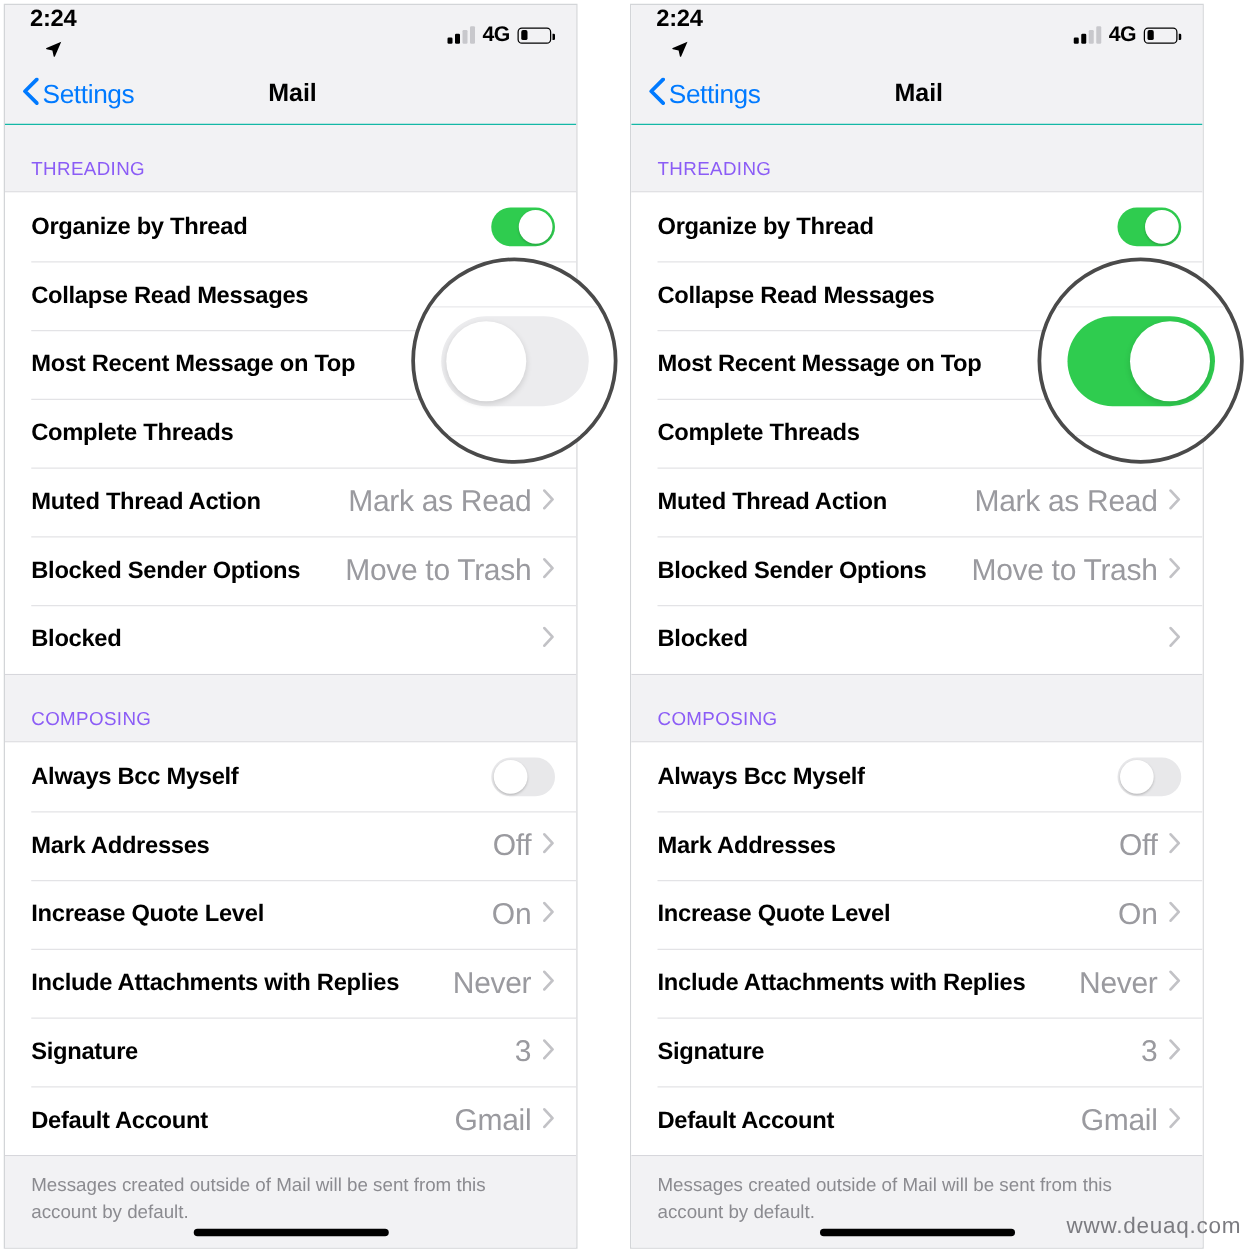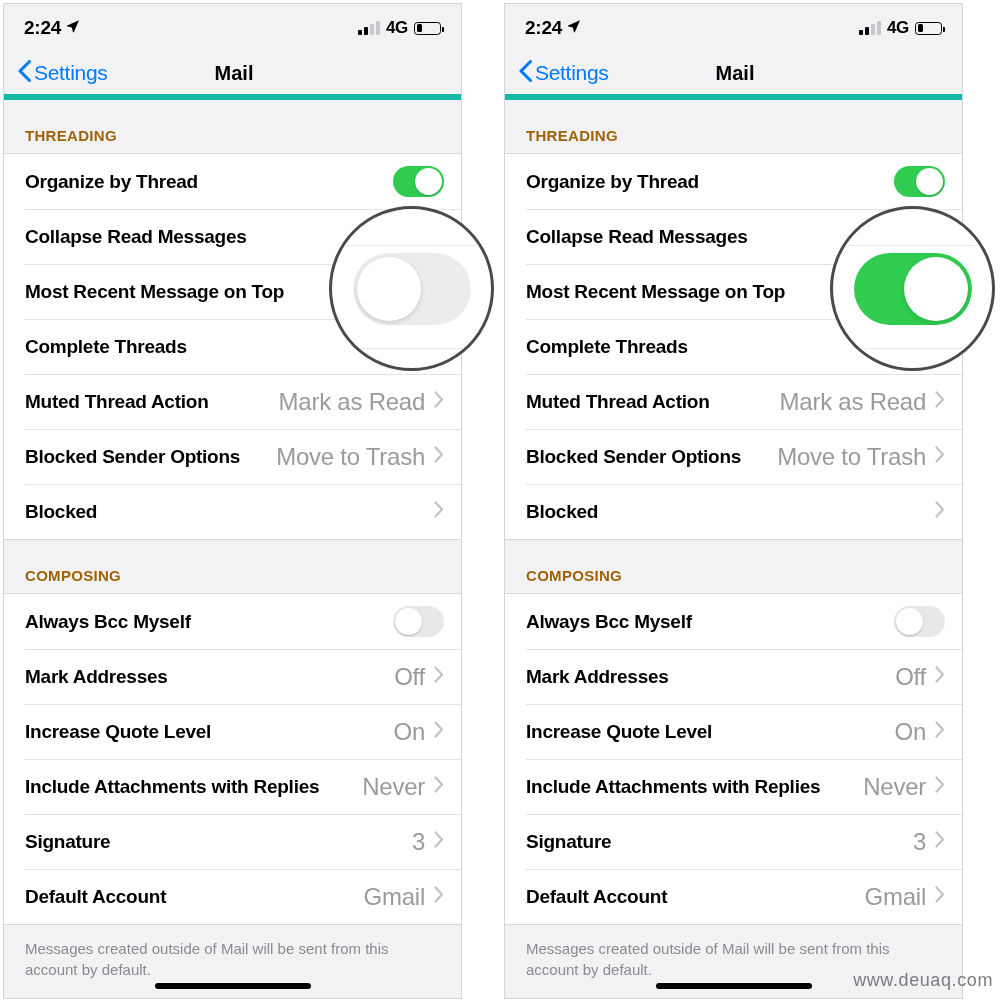--- a/index.html
+++ b/index.html
@@ -26,21 +26,21 @@
   
   .statusbar {
     position:relative;
     height:48px;
     background:#f2f2f4;
     display:flex;
     align-items:center;
     justify-content:space-between;
     padding:0 20px 0 20px;
   }
-  .sb-left { display:flex; align-items:center; gap:5px; }
+  .sb-left { display:flex; align-items:center; gap:5px;flex-direction:column; }
   .sb-time {
     font-size:19px;
     font-weight:bold;
     color:#000;
     letter-spacing:-0.2px;
   }
   .loc-arrow { display:block; }
   .sb-right { display:flex; align-items:center; gap:6px; }
   .signal { display:flex; align-items:flex-end; gap:2px; height:13px; }
   .signal i { display:block; width:4px; background:#c8c8cc; border-radius:1px; }
@@ -52,21 +52,21 @@
   .carrier { font-size:17px; font-weight:bold; color:#000; letter-spacing:-0.3px; }
   .battery { position:relative; width:27px; height:13px; border:1.6px solid #000; border-radius:3.5px; }
   .battery .lvl { position:absolute; left:1.5px; top:1.5px; bottom:1.5px; background:#000; border-radius:1.5px; }
   .battery .cap { position:absolute; right:-4px; top:4px; width:2px; height:5px; background:#000; border-radius:0 1px 1px 0; }
 
   
   .navbar {
     position:relative;
     height:48px;
     background:#f2f2f4;
-    border-bottom:6px solid #14b8a6;
+    border-bottom:1px solid #14b8a6;
     display:flex;
     align-items:center;
   }
   .nav-back {
     display:flex; align-items:center; gap:3px;
     padding-left:14px;
     color:#007aff;
     font-size:21px;
     letter-spacing:-0.3px;
     cursor:pointer;
@@ -83,24 +83,23 @@
 
   
   .content { background:#f2f2f4; height:900px; }
 
   .section-header {
     height:53px;
     display:flex;
     align-items:flex-end;
     padding:0 0 9px 21px;
     font-size:15px;
-    color:#a16207;
+    color:#8b5cf6;
     letter-spacing:0.3px;
     background:#f2f2f4;
-    font-weight:bold;
   }
 
   .group { background:#ffffff; border-top:1px solid #d7d7dc; border-bottom:1px solid #d7d7dc; }
 
   .row {
     position:relative;
     height:55px;
     display:flex;
     align-items:center;
     padding:0 17px 0 21px;

